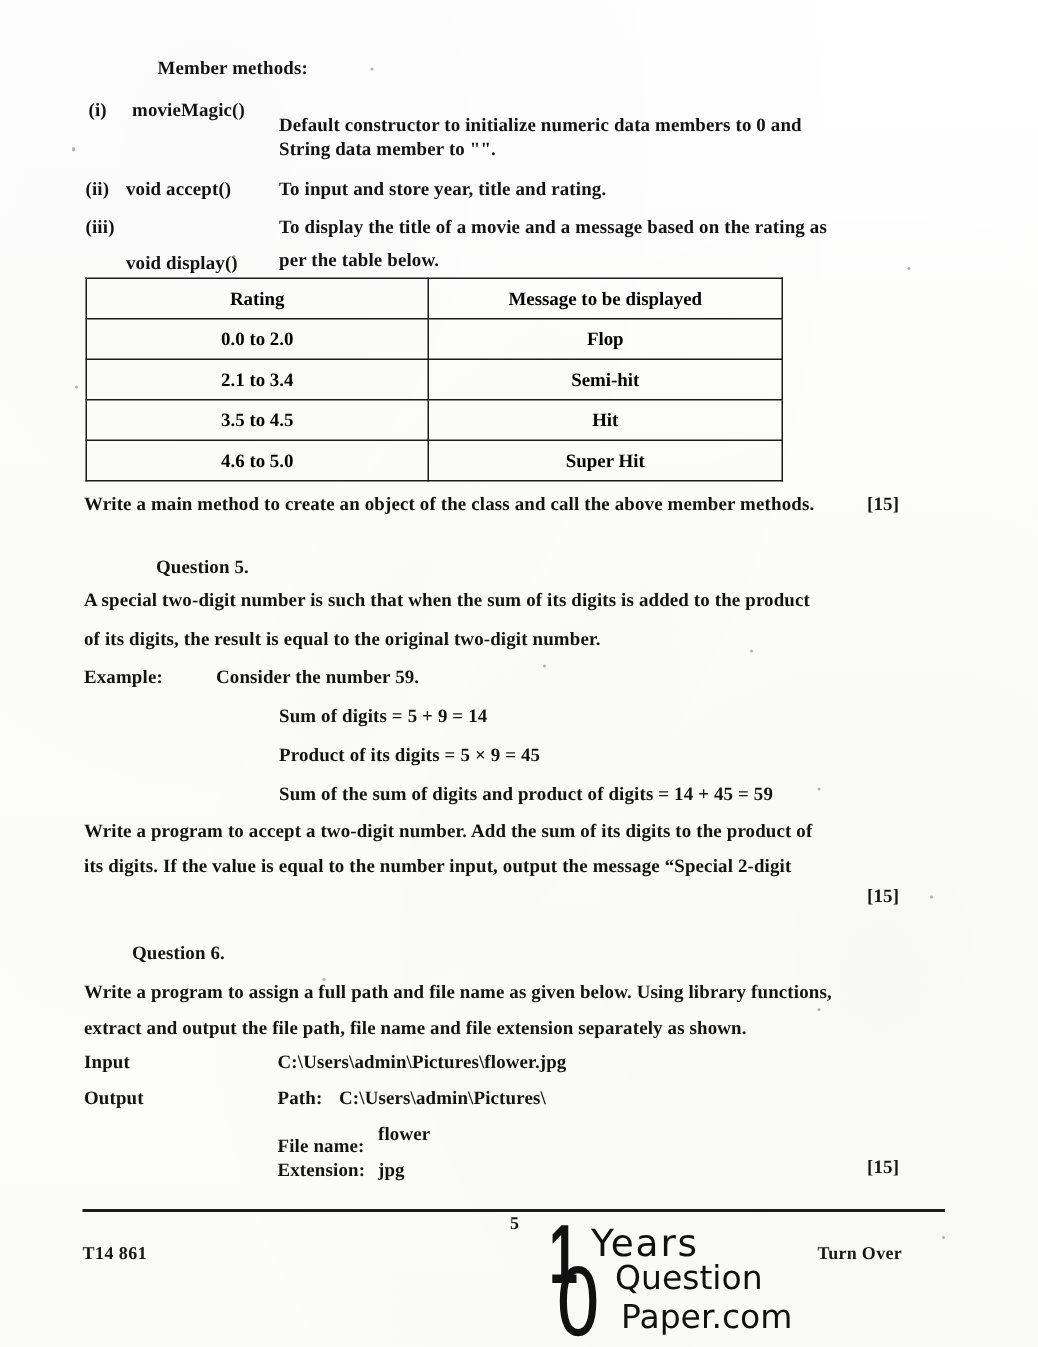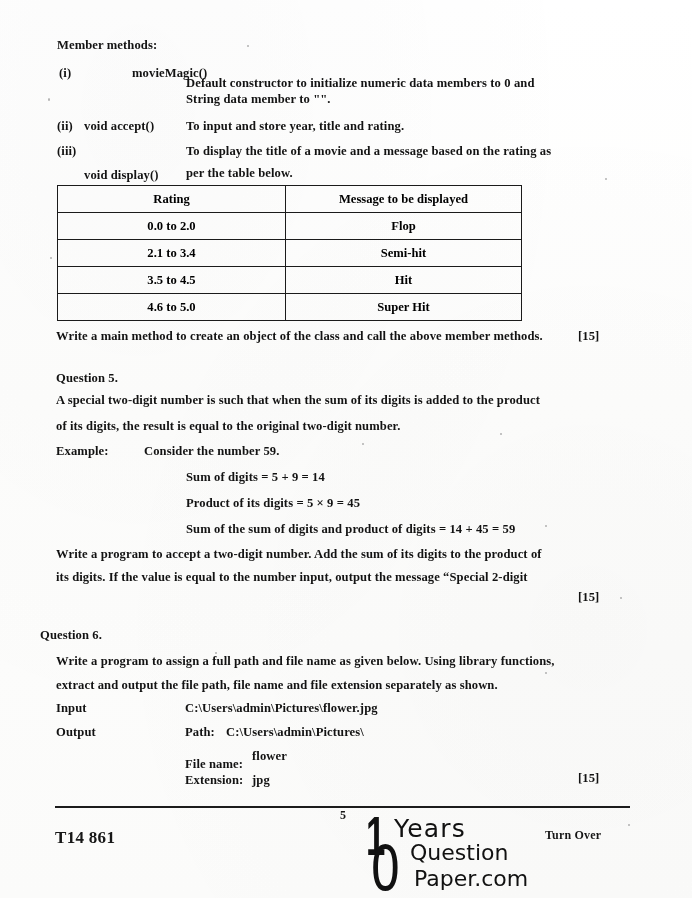--- a/index.html
+++ b/index.html
@@ -39,20 +39,21 @@
     white-space: pre;
     font-size: 12.6px;
     line-height: 14px;
     letter-spacing: 0.1px;
     font-weight: 600;
     color: #131313;
     text-rendering: optimizeLegibility;
   }
   .bold {
     font-weight: 800;
+    margin-left: 48px;
   }
 
   
   .rating-table {
     position: absolute;
     left: 57px;
     top: 185px;
     width: 462px;
     border-collapse: collapse;
     table-layout: fixed;
@@ -79,21 +80,21 @@
     left: 55px;
     top: 806px;
     width: 575px;
     height: 0;
     border-top: 2px solid #1c1c1c;
   }
   .footer-code {
     position: absolute;
     left: 55px;
     top: 828px;
-    font-size: 17px;
+    font-size: 12px;
     font-weight: 800;
     letter-spacing: 0.3px;
   }
   .page-number {
     position: absolute;
     left: 340px;
     top: 808px;
     font-size: 12px;
     font-weight: 700;
   }
@@ -176,21 +177,21 @@
 <body>
 
 <div class="page">
   <div class="scan-tint"></div>
 
   <div class="content">
 
     <div class="ln bold" style="left:57px; top:38px;">Member methods:</div>
 
     <div class="ln" style="left:59px; top:66px;">(i)</div>
-    <div class="ln" style="left:88px; top:66px;margin-left:44px;">movieMagic()</div>
+    <div class="ln" style="left:88px; top:66px;">movieMagic()</div>
     <div class="ln" style="left:186px; top:76px;">Default constructor to initialize numeric data members to 0 and</div>
     <div class="ln" style="left:186px; top:92px;">String data member to "".</div>
 
     <div class="ln" style="left:57px; top:119px;">(ii)</div>
     <div class="ln" style="left:84px; top:119px;">void accept()</div>
     <div class="ln" style="left:186px; top:119px;">To input and store year, title and rating.</div>
 
     <div class="ln" style="left:57px; top:144px;">(iii)</div>
     <div class="ln" style="left:84px; top:144px;margin-top:24px;">void display()</div>
     <div class="ln" style="left:186px; top:144px;">To display the title of a movie and a message based on the rating as</div>

